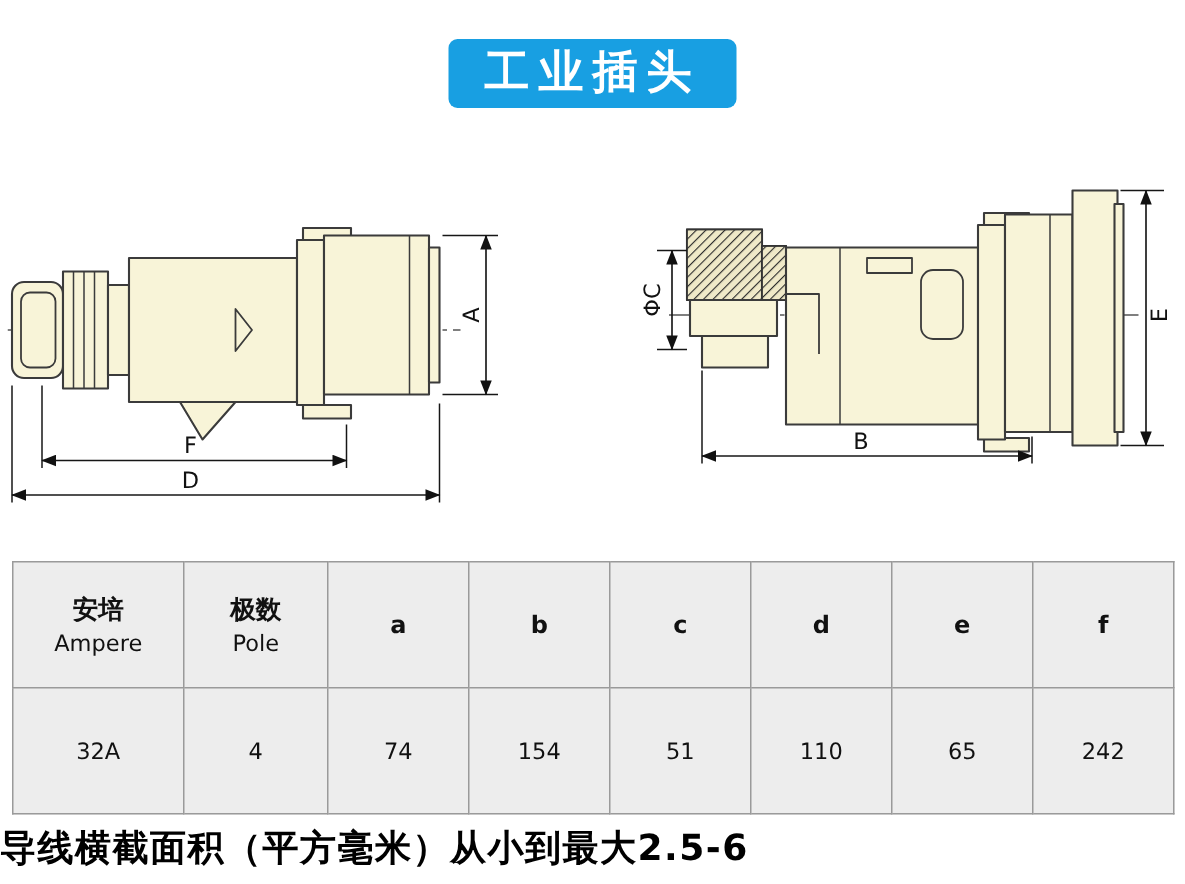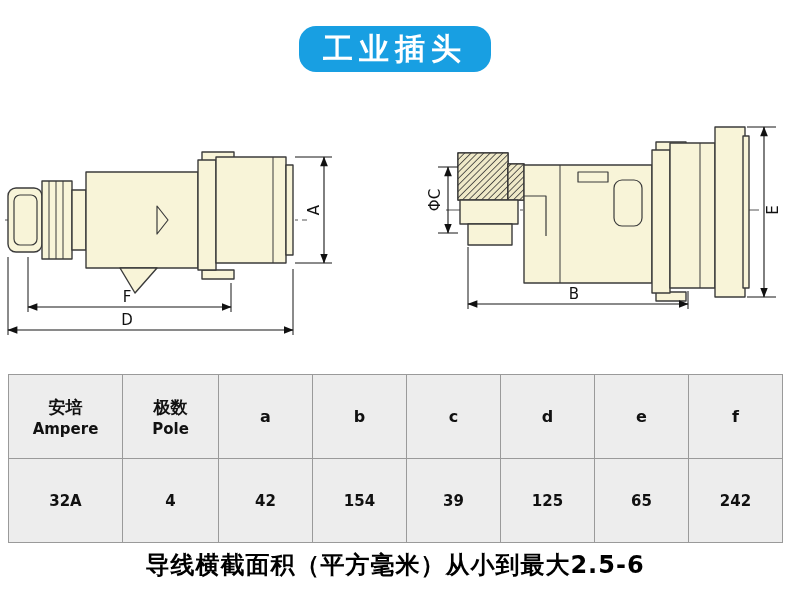--- a/index.html
+++ b/index.html
@@ -3,21 +3,21 @@
 <meta charset="utf-8">
 <style>
   * { margin:0; padding:0; box-sizing:border-box; }
   html, body { background:#ffffff; }
   .page {
     position:relative; width:790px; height:589px; background:#ffffff;
     font-family:"DejaVu Sans","Liberation Sans",sans-serif; overflow:hidden; color:#111;
   }
   .badge {
     position:absolute; left:50%; top:26px; transform:translateX(-50%);
-    background:var(--badge-bg,#189fe2); color:#fff; border-radius:17px;
+    background:var(--badge-bg,#189fe2); color:#fff; border-radius:6px;
     padding:4px 24px; font-size:30px; font-weight:bold; letter-spacing:6px;
     line-height:38px; white-space:nowrap;
   }
   .svg-left  { position:absolute; left:5px;   top:105px; }
   .svg-right { position:absolute; left:428px; top:100px; }
 
   
   .plug-fill { fill:var(--body-fill,#f8f4d8); stroke:#3b3b3b; stroke-width:1.4; stroke-linejoin:round; }
   .plug-line { fill:none; stroke:#3b3b3b; stroke-width:1.2; stroke-linejoin:round; }
   .thin      { stroke:#3b3b3b; stroke-width:1; }
@@ -27,27 +27,27 @@
   .dimtext   { font:15px "DejaVu Sans",sans-serif; fill:#111; }
 
   
   table.spec {
     position:absolute; left:8px; top:374px; width:774px;
     border-collapse:collapse; background:#ededed; table-layout:fixed;
     text-align:center; color:#111;
   }
   table.spec th, table.spec td { border:1px solid #9a9a9a; vertical-align:middle; height:84px; }
   table.spec th { font-weight:bold; font-size:16px; }
-  table.spec td { font-size:15px; font-weight:bold; }
+  table.spec td { font-size:15px; font-weight:normal; }
   .zh { font-size:17px; font-weight:bold; line-height:24px; }
-  .en { font-size:15px; font-weight:bold; line-height:20px; }
+  .en { font-size:15px; font-weight:normal; line-height:20px; }
 
   .caption {
     position:absolute; left:0; top:549px; width:100%;
-    text-align:center; font-size:24px; font-weight:bold; color:#000;
+    font-size:24px; font-weight:bold; color:#000;
     letter-spacing:1px;
   }
 </style>
 </head>
 <body>
 
 <div class="page">
 
   <div class="badge">
     <span>工业插头</span>
@@ -192,24 +192,24 @@
         <th>a</th>
         <th>b</th>
         <th>c</th>
         <th>d</th>
         <th>e</th>
         <th>f</th>
       </tr>
       <tr>
         <td>32A</td>
         <td>4</td>
-        <td>42</td>
+        <td>74</td>
         <td>154</td>
-        <td>39</td>
-        <td>125</td>
+        <td>51</td>
+        <td>110</td>
         <td>65</td>
         <td>242</td>
       </tr>
     </tbody>
   </table>
 
   <div class="caption">导线横截面积（平方毫米）从小到最大2.5-6</div>
 
 </div>
 

